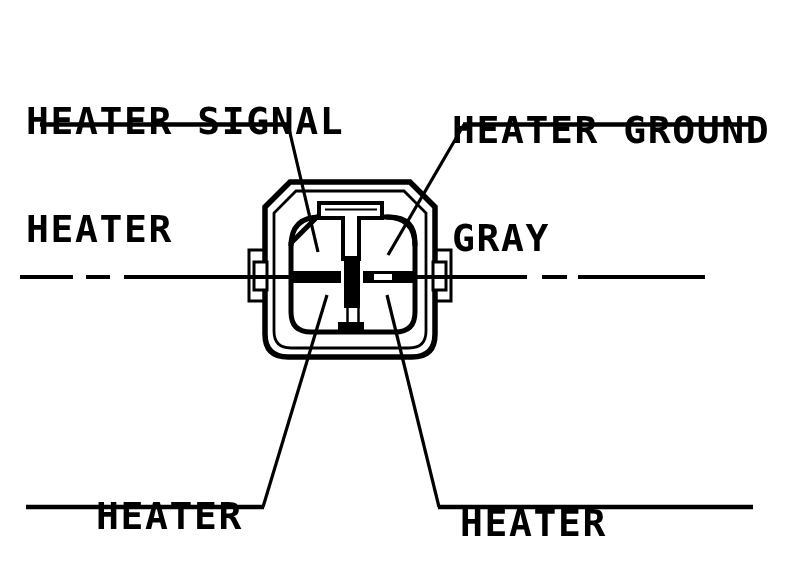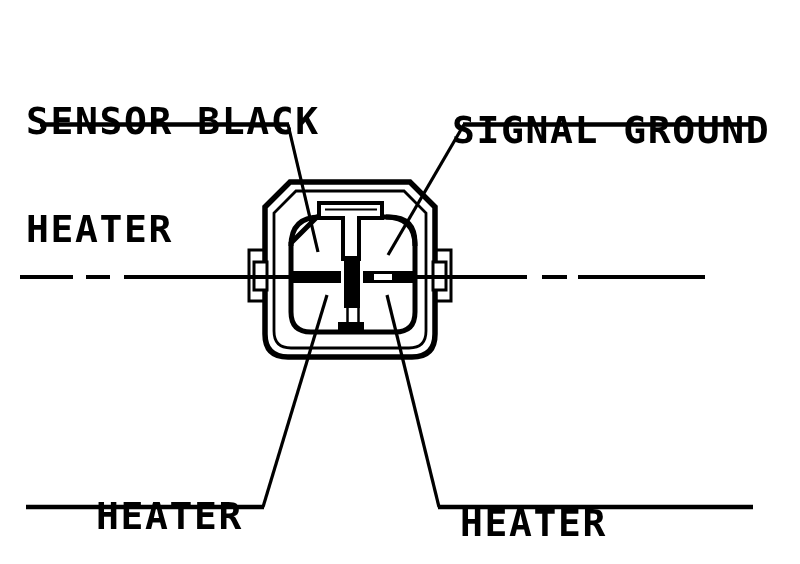--- a/index.html
+++ b/index.html
@@ -85,26 +85,27 @@
       <line x1="463" y1="124.5" x2="753" y2="124.5" stroke-width="4.5"></line>
       <line x1="464" y1="124.5" x2="388" y2="255" stroke-width="3.2"></line>
       <line x1="26" y1="507" x2="264" y2="507" stroke-width="4.5"></line>
       <line x1="263" y1="507" x2="327" y2="295" stroke-width="3.2"></line>
       <line x1="438" y1="507" x2="753" y2="507" stroke-width="4.5"></line>
       <line x1="439" y1="507" x2="387" y2="295" stroke-width="3.2"></line>
     </g>
   </svg>
 
   <div class="wire-label pos-tl">
-    <span>SENSOR BLACK</span>
+    <span>HEATER SIGNAL</span>
     <span>HEATER</span>
   </div>
 
   <div class="wire-label pos-tr">
-    <span>SIGNAL GROUND</span>
+    <span>HEATER GROUND</span>
+    <span>GRAY</span>
   </div>
 
   <div class="wire-label pos-bl">
     <span>HEATER</span>
     
   </div>
 
   <div class="wire-label pos-br">
     <span>HEATER</span>
     

